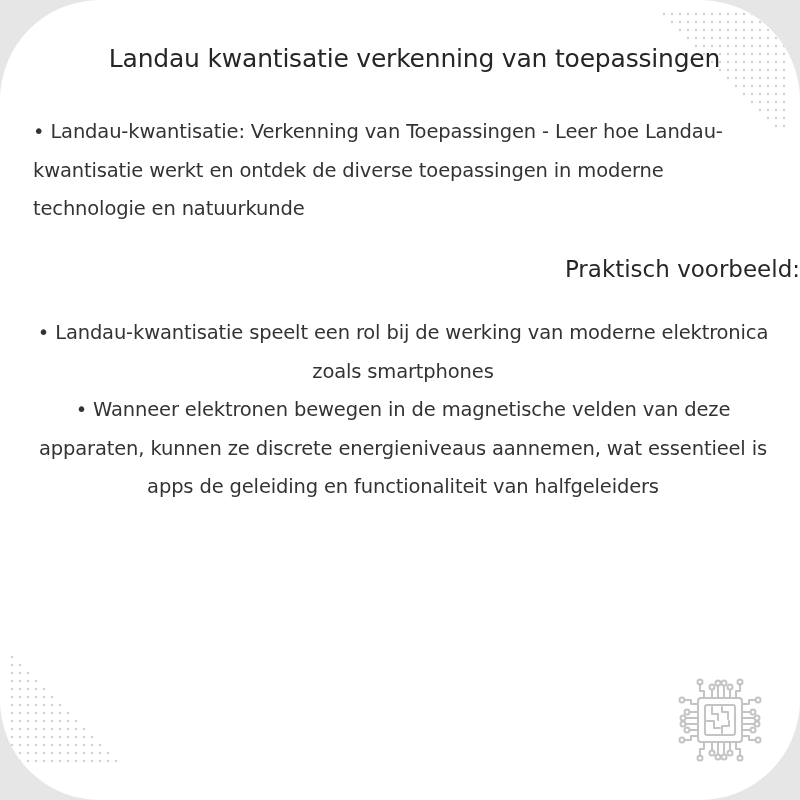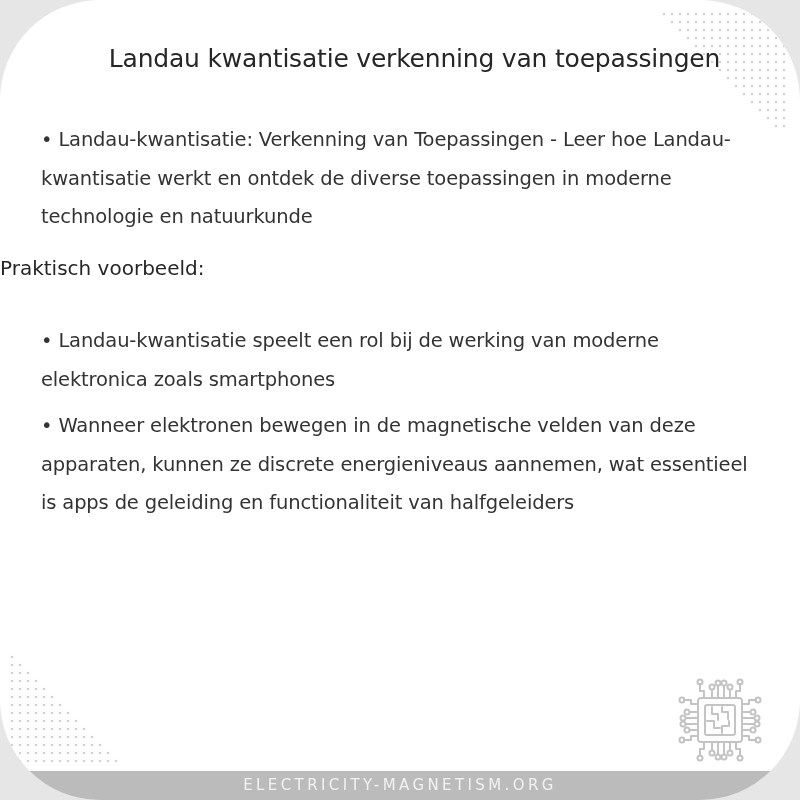--- a/index.html
+++ b/index.html
@@ -38,35 +38,36 @@
     width: 740px;
     font-size: 19.5px;
     line-height: 38.5px;
     color: #333333;
     letter-spacing: -0.15px;
   }
   .subtitle {
     position: absolute;
     left: 0; right: 0;
     top: 256px;
-    text-align: left;
-    font-size: 20px;
+    text-align: right;
+    font-size: 23px;
     color: #262626;
   }
   .bullets {
     position: absolute;
     left: 33px;
     top: 314px;
     width: 740px;
     font-size: 19.5px;
     line-height: 38.5px;
     color: #333333;
     letter-spacing: -0.15px;
-  }
-  .bullets p, .intro p { margin: 8px; }
+    text-align: center;
+  }
+  .bullets p, .intro p { margin: 0; }
   .chip {
     position: absolute;
     left: 674px; top: 674px;
     width: 92px; height: 92px;
   }
   .footer {
     position: absolute;
     left: 0; right: 0;
     top: 771px;
     height: 29px;
@@ -406,16 +407,13 @@
         <circle cx="83" cy="44" r="2.5"></circle>
       <path d="M68 50 H80"></path>
         <circle cx="83" cy="50" r="2.5"></circle>
       <path d="M68 56 H76"></path>
         <circle cx="79" cy="56" r="2.5"></circle>
       <path d="M68 62 H75 V66 H82"></path>
         <circle cx="84" cy="66" r="2.5"></circle>
     </g>
   </svg>
 
-  <div class="footer">
-    <span>ELECTRICITY-MAGNETISM.ORG</span>
-  </div>
 </div>
 
 </body></html>

